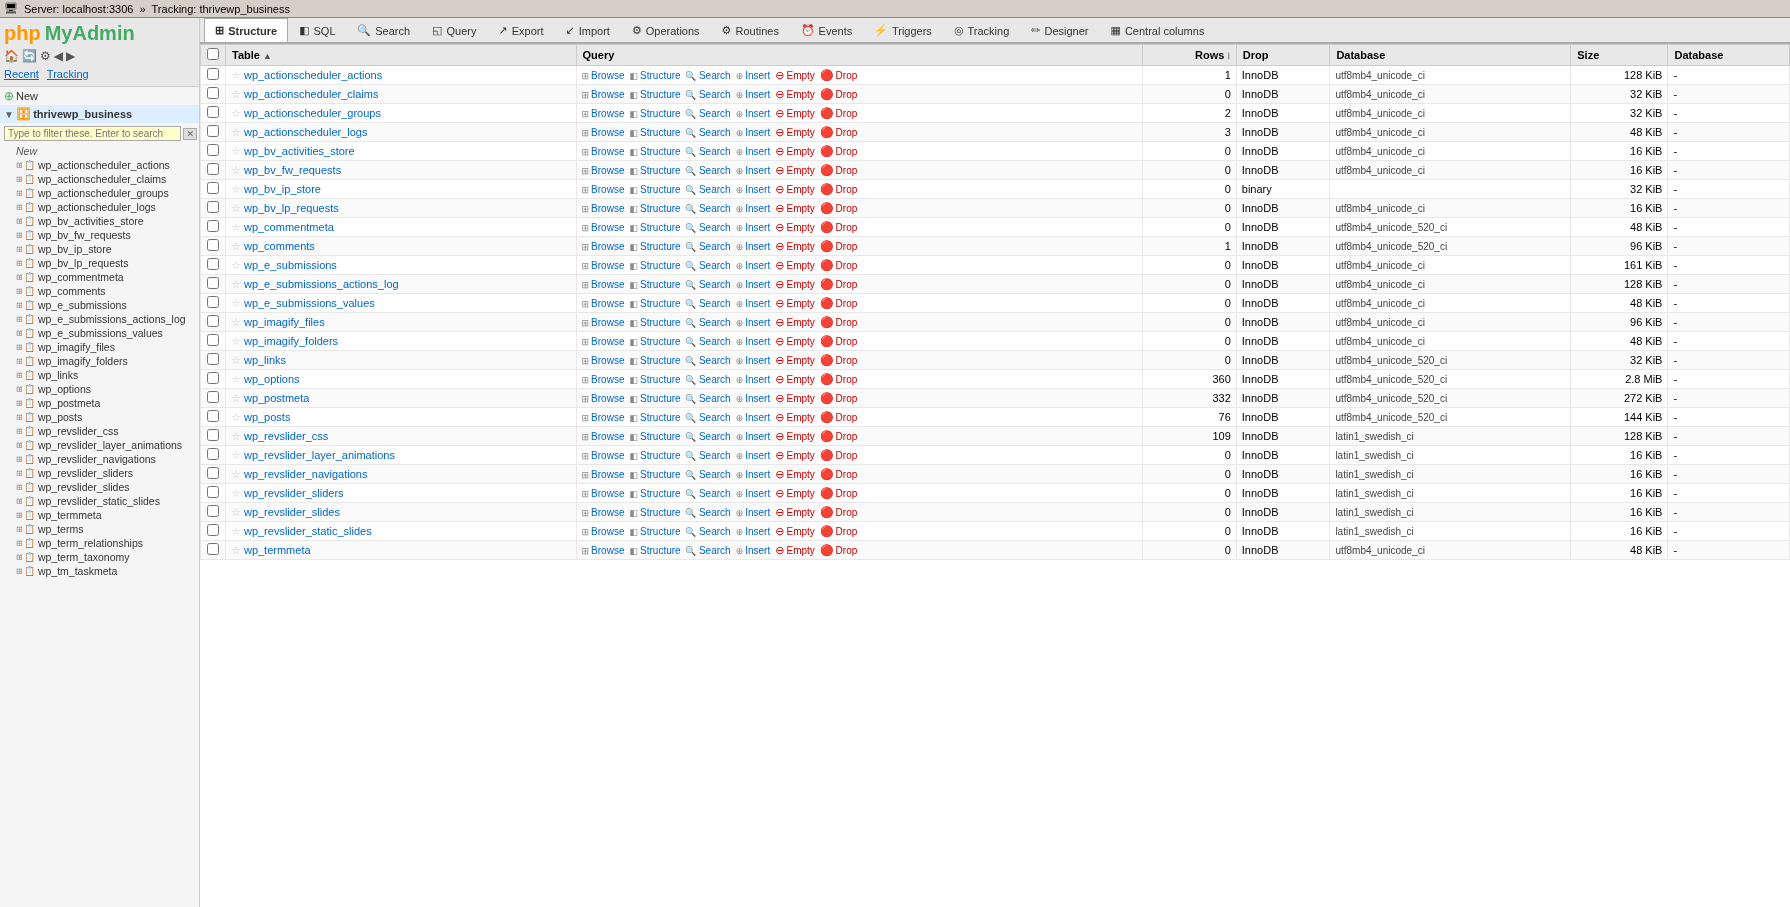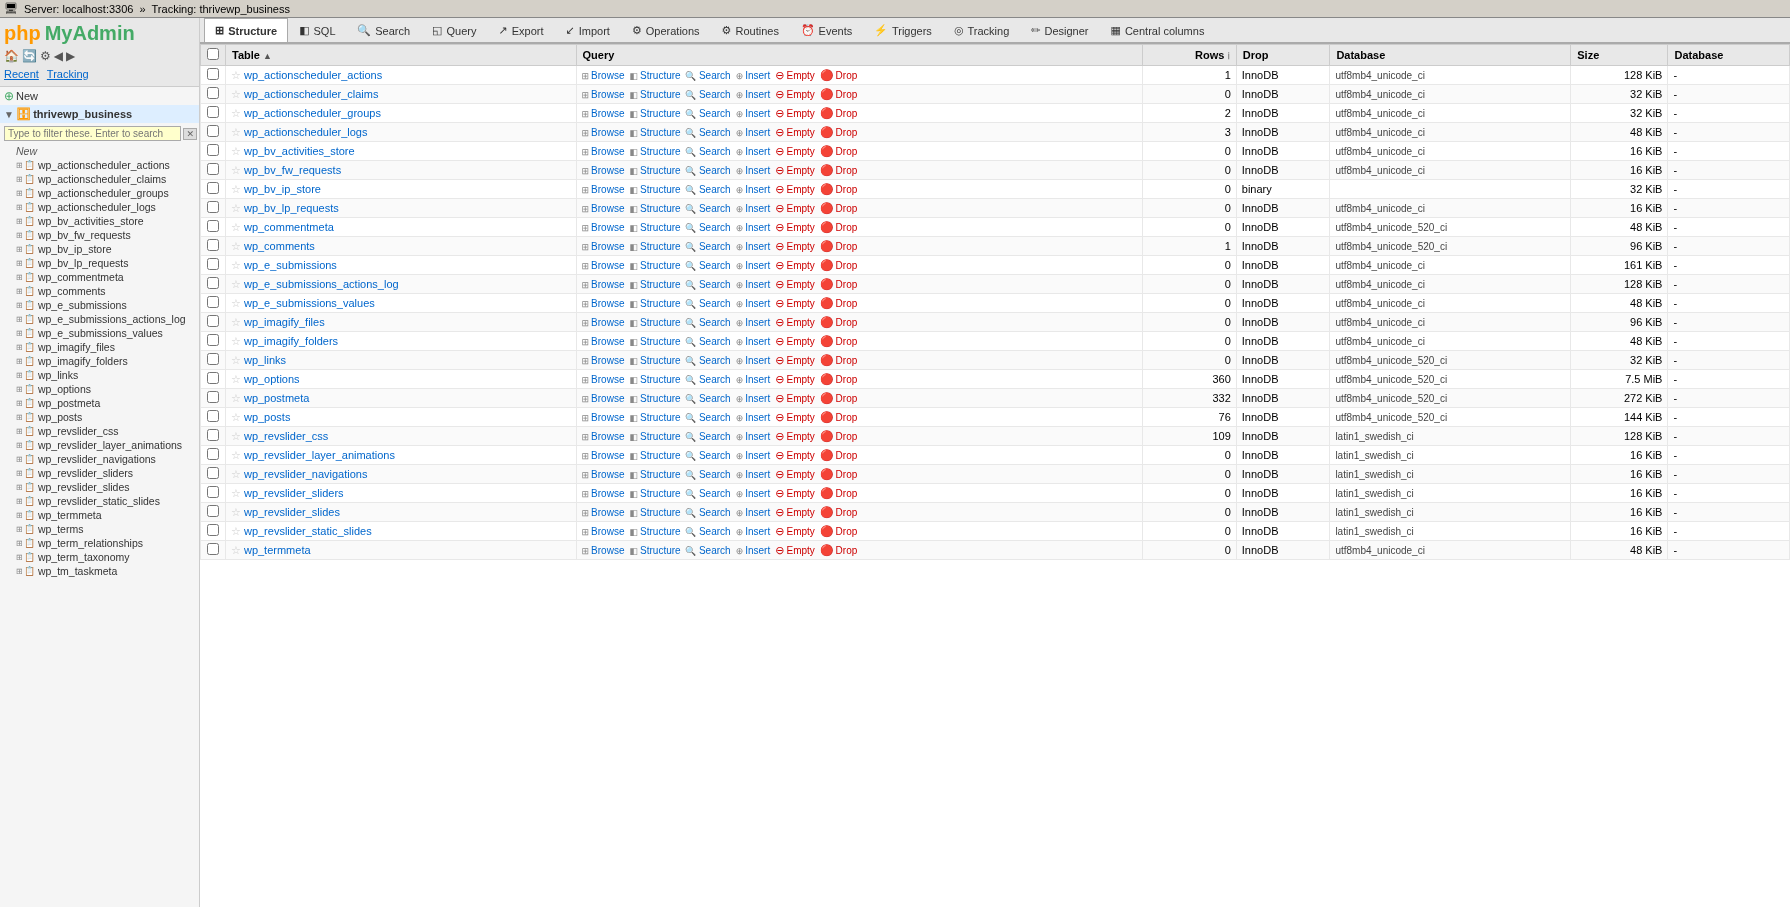--- a/index.html
+++ b/index.html
@@ -749,21 +749,21 @@
       <span class="action-link" style="font-size:9px;color:#888;">⊞</span><span class="action-link">Browse</span>
       <span class="action-link" style="font-size:9px;color:#888;">◧</span><span class="action-link">Structure</span>
       <span class="action-link" style="font-size:9px;color:#888;">🔍</span><span class="action-link">Search</span>
       <span class="action-link" style="font-size:9px;color:#888;">⊕</span><span class="action-link">Insert</span>
       <span class="action-link action-empty" style="font-size:11px;">⊖</span><span class="action-link action-empty">Empty</span>
       <span class="action-link action-drop" style="font-size:11px;">🔴</span><span class="action-link action-drop">Drop</span>
     </td>
     <td class="rows-val">360</td>
     <td>InnoDB</td>
     <td class="collation-text">utf8mb4_unicode_520_ci</td>
-    <td class="size-val">7.5 MiB</td>
+    <td class="size-val">2.8 MiB</td>
     <td>-</td>
   </tr>
             <tr>
     <td class="td-check">
       <input type="checkbox" style="">
     </td>
     <td>
       <span class="star-icon">☆</span>
       <span class="td-table-name">wp_postmeta</span>
     </td>

